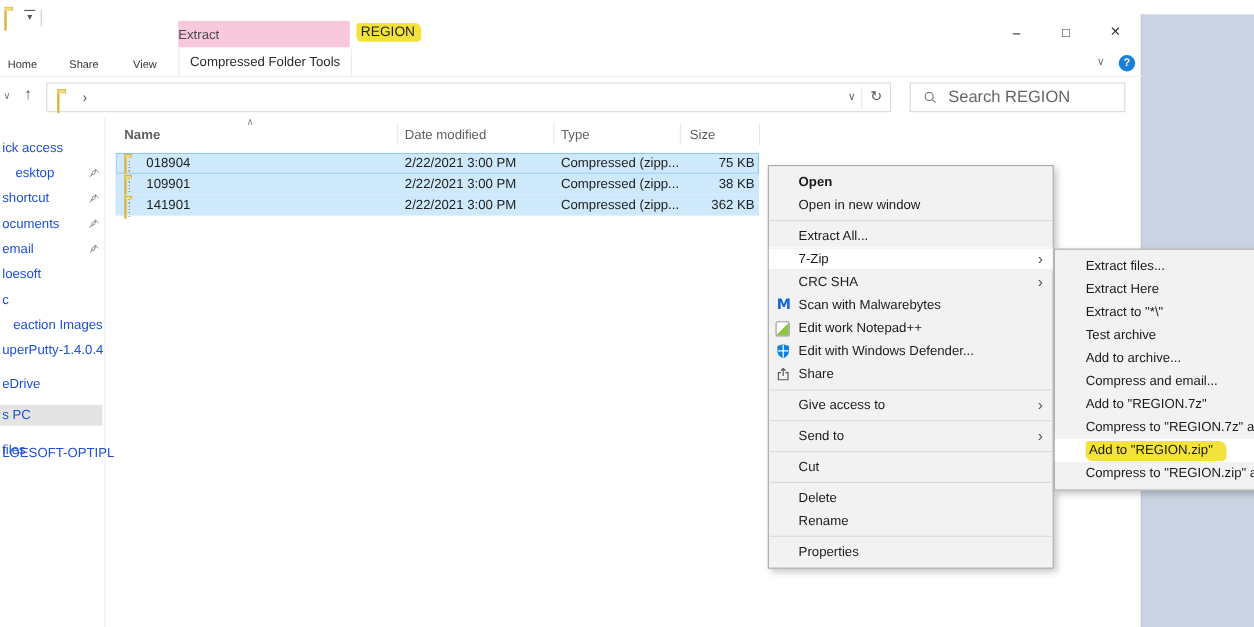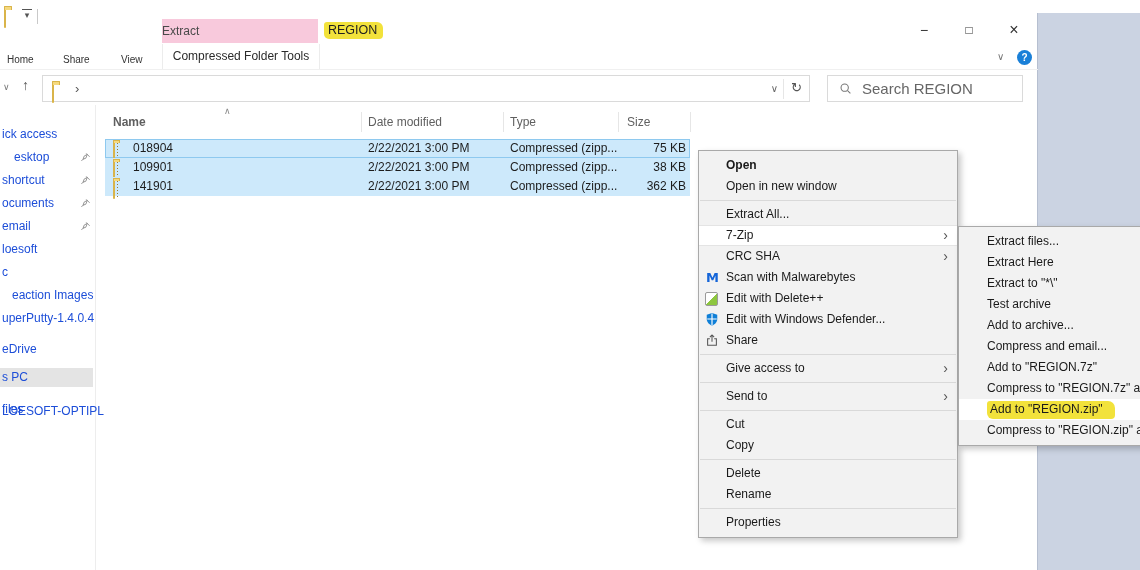--- a/index.html
+++ b/index.html
@@ -202,21 +202,21 @@
     <span class="arrow">›</span>
   </div>
   <div class="mi">
     <span class="ico ico-mb">M</span>
     <span>Scan with Malwarebytes</span>
   </div>
   <div class="mi">
     <span class="ico">
         <span class="ico-npp" style="display:block;"></span>
       </span>
-    <span>Edit with Delete++</span>
+    <span>Edit work Notepad++</span>
   </div>
   <div class="mi">
     <span class="ico"><svg viewBox="0 0 16 16" width="14" height="14">
           <path d="M8 1 L14 3 V8 C14 12 11 14.4 8 15.5 C5 14.4 2 12 2 8 V3 Z" fill="#0f7fd7"></path>
           <path d="M8 1.6 V15 M2.6 8 H13.4" stroke="#fff" stroke-width="1.3"></path>
         </svg></span>
     <span>Edit with Windows Defender...</span>
   </div>
   <div class="mi">
     <span class="ico"><svg viewBox="0 0 16 16" width="14" height="14" fill="none" stroke="#555" stroke-width="1.2">
@@ -230,21 +230,20 @@
     <span>Give access to</span>
     <span class="arrow">›</span>
   </div>
   <div class="msep"></div>
   <div class="mi">
     <span>Send to</span>
     <span class="arrow">›</span>
   </div>
   <div class="msep"></div>
   <div class="mi">Cut</div>
-  <div class="mi">Copy</div>
   <div class="msep"></div>
   <div class="mi">Delete</div>
   <div class="mi">Rename</div>
   <div class="msep"></div>
   <div class="mi">Properties</div>
 </div>
 
 <div class="abs smenu">
   <div class="smi">Extract files...</div>
   <div class="smi">Extract Here</div>

